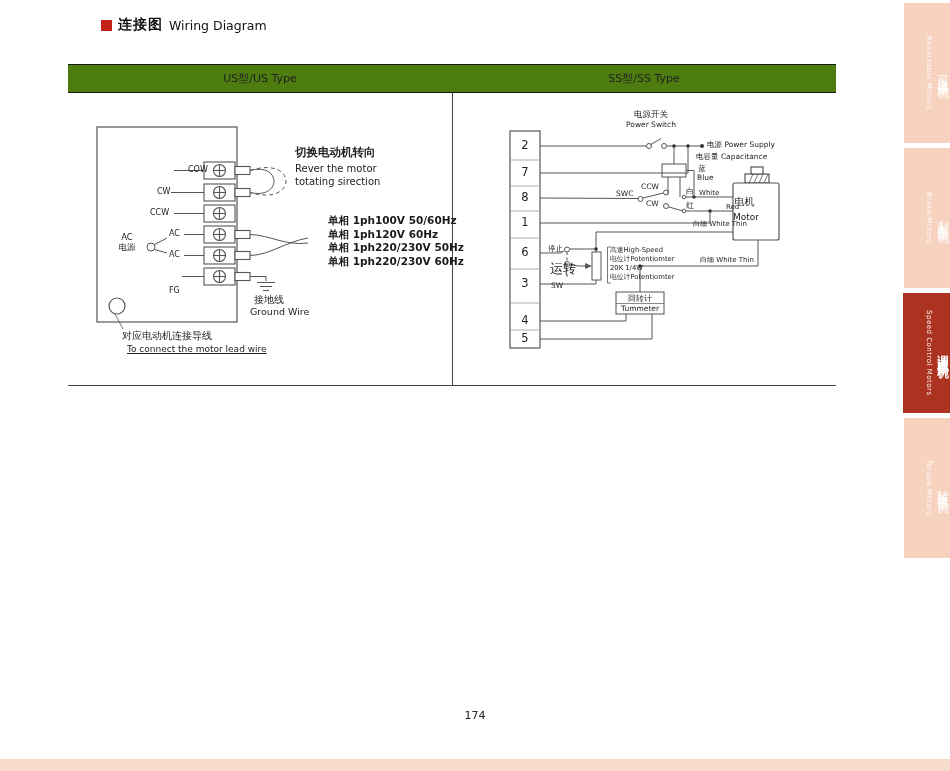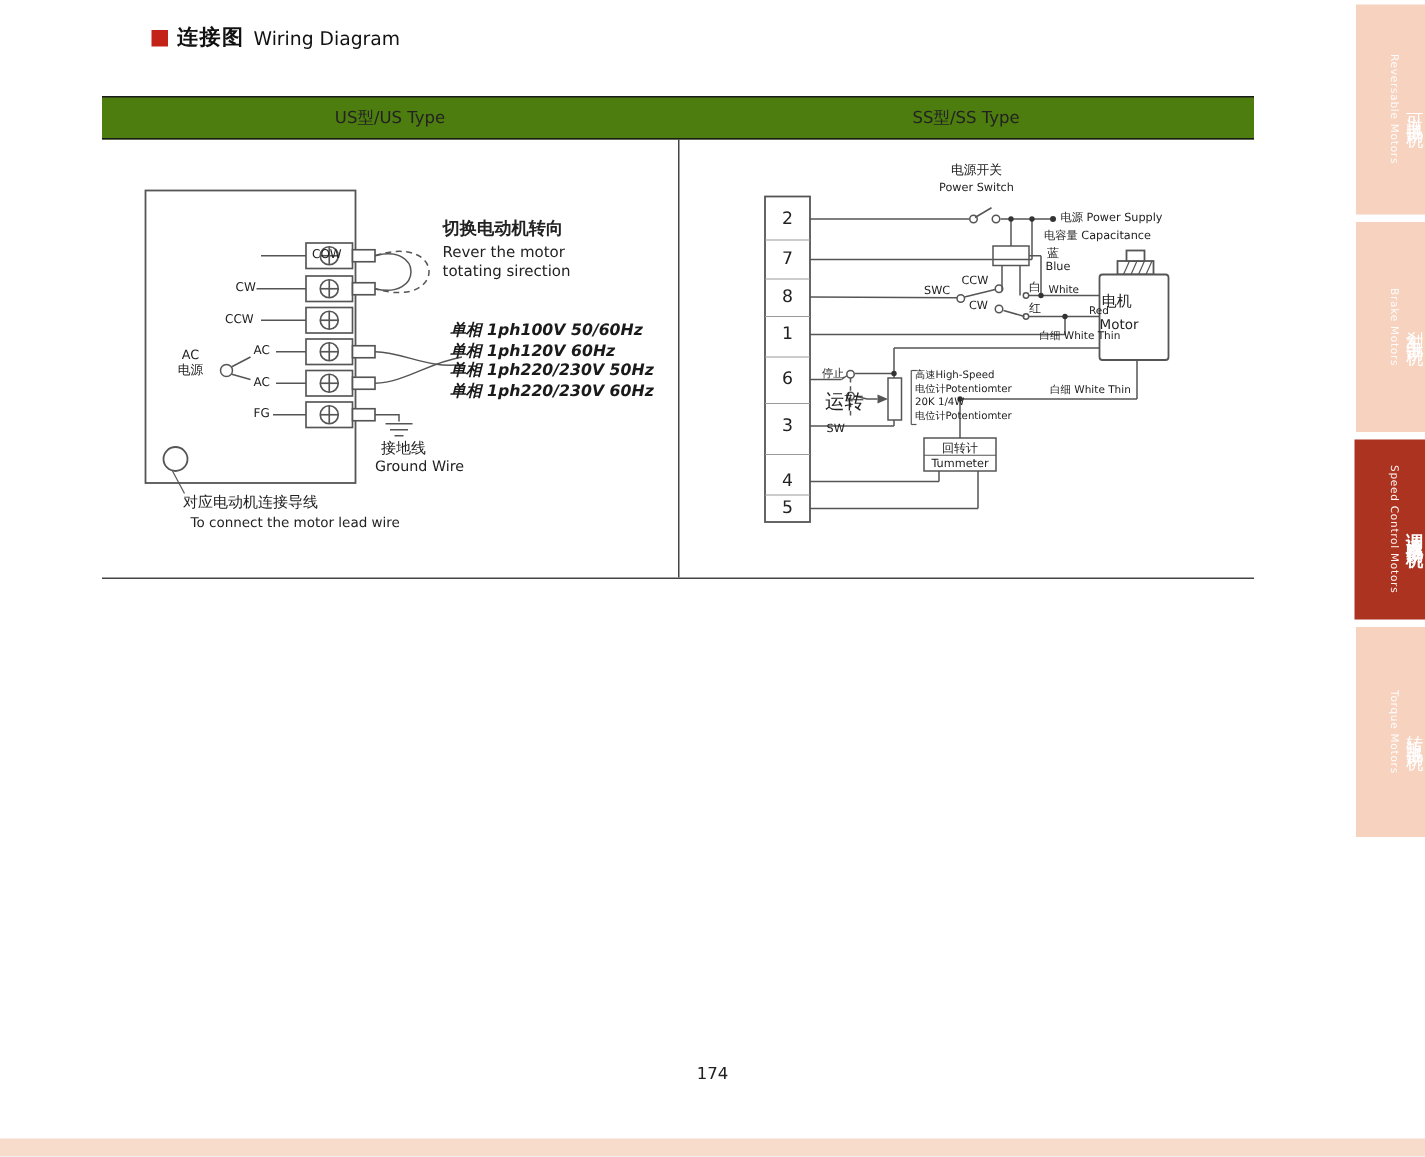--- a/index.html
+++ b/index.html
@@ -220,48 +220,48 @@
       </g>
       <rect x="733" y="183" width="46" height="57" rx="2"></rect>
     </g>
 
     <g stroke="#555" stroke-width="1" fill="#ffffff">
       <rect x="616" y="292" width="48" height="22"></rect>
       <line x1="616" y1="303.5" x2="664" y2="303.5" stroke-width="0.7"></line>
     </g>
   </svg>
 
-  <div class="lbl" style="left:164px;top:165px;font-size:8px;padding-left:44px;">COW</div>
+  <div class="lbl" style="left:144px;top:165px;font-size:8px;padding-left:44px;">COW</div>
   <div class="lbl" style="left:157px;top:187px;font-size:8px;">CW</div>
   <div class="lbl" style="left:150px;top:208px;font-size:8px;">CCW</div>
   <div class="lbl" style="left:169px;top:229px;font-size:8px;">AC</div>
   <div class="lbl" style="left:169px;top:250px;font-size:8px;">AC</div>
-  <div class="lbl" style="left:169px;top:271px;font-size:8px;">FG</div>
+  <div class="lbl" style="left:169px;top:286px;font-size:8px;">FG</div>
 
   <div class="lbl ctr" style="left:112px;top:233px;width:30px;">
     <div style="font-size:8.5px;">AC</div>
     <div style="font-size:8.5px;">电源</div>
   </div>
 
   <div class="lbl" style="left:295px;top:146px;font-size:11.5px;font-weight:bold;">切换电动机转向</div>
   <div class="lbl" style="left:295px;top:163px;font-size:10px;">Rever the motor</div>
   <div class="lbl" style="left:295px;top:176px;font-size:10px;">totating sirection</div>
 
-  <div class="lbl volt-list" style="left:300px;top:214px;font-style:italic;">
+  <div class="lbl volt-list" style="left:328px;top:214px;">
     <div>单相 1ph100V  50/60Hz</div>
     <div>单相 1ph120V  60Hz</div>
     <div>单相 1ph220/230V  50Hz</div>
     <div>单相 1ph220/230V  60Hz</div>
   </div>
 
   <div class="lbl" style="left:254px;top:294px;font-size:10px;">接地线</div>
   <div class="lbl" style="left:250px;top:307px;font-size:9.5px;">Ground Wire</div>
 
   <div class="lbl" style="left:122px;top:330px;font-size:10px;">对应电动机连接导线</div>
-  <div class="lbl" style="left:127px;top:344px;font-size:9px;">To connect the motor lead wire</div>
+  <div class="lbl" style="left:127px;top:344px;font-size:9px;text-decoration:underline;">To connect the motor lead wire</div>
 
   <div class="lbl ctr" style="left:517px;top:139px;width:16px;font-size:11.5px;">2</div>
   <div class="lbl ctr" style="left:517px;top:166px;width:16px;font-size:11.5px;">7</div>
   <div class="lbl ctr" style="left:517px;top:191px;width:16px;font-size:11.5px;">8</div>
   <div class="lbl ctr" style="left:517px;top:216px;width:16px;font-size:11.5px;">1</div>
   <div class="lbl ctr" style="left:517px;top:246px;width:16px;font-size:11.5px;">6</div>
   <div class="lbl ctr" style="left:517px;top:277px;width:16px;font-size:11.5px;">3</div>
   <div class="lbl ctr" style="left:517px;top:314px;width:16px;font-size:11.5px;">4</div>
   <div class="lbl ctr" style="left:517px;top:332px;width:16px;font-size:11.5px;">5</div>
 

